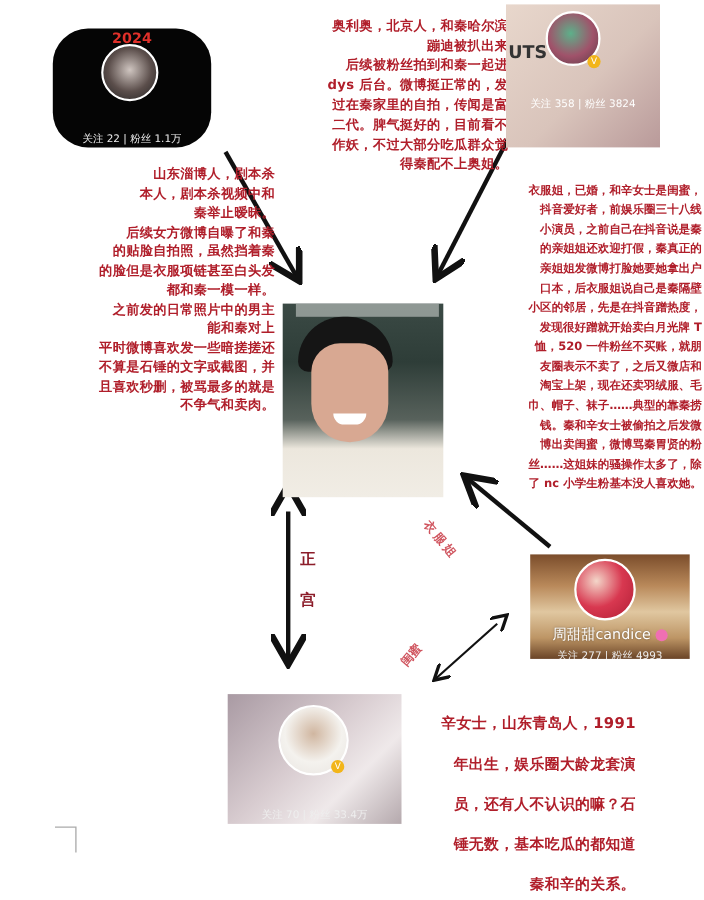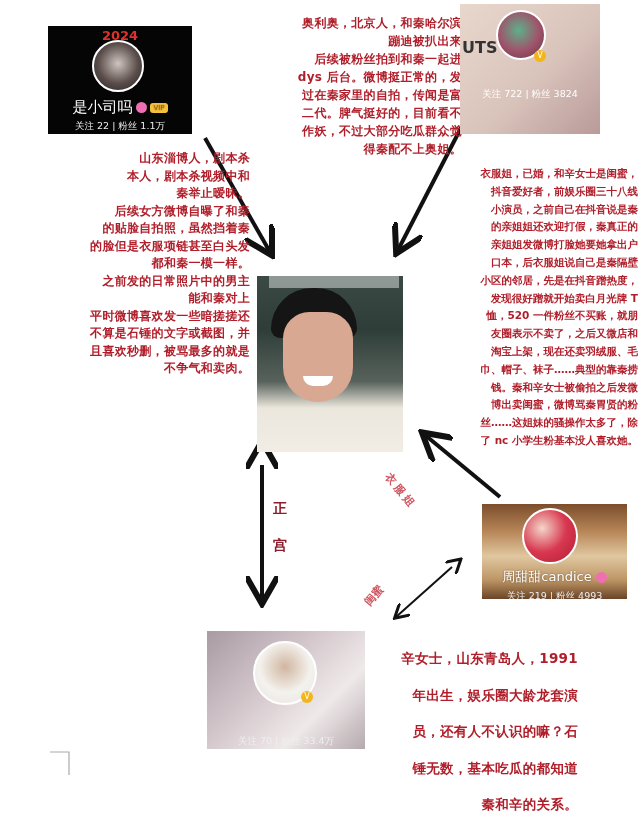--- a/index.html
+++ b/index.html
@@ -30,41 +30,40 @@
     </marker>
   </defs>
   <line x1="205" y1="138" x2="270" y2="252" stroke="#111" stroke-width="4" marker-end="url(#ah)"></line>
   <line x1="463" y1="124" x2="398" y2="250" stroke="#111" stroke-width="4" marker-end="url(#ah)"></line>
   <line x1="500" y1="497" x2="425" y2="435" stroke="#111" stroke-width="4" marker-end="url(#ah)"></line>
   <line x1="262" y1="465" x2="262" y2="600" stroke="#111" stroke-width="4" marker-start="url(#ahs)" marker-end="url(#ah)"></line>
   <line x1="452" y1="567" x2="396" y2="617" stroke="#111" stroke-width="2" marker-start="url(#ahs)" marker-end="url(#ah)"></line>
   <path d="M50,752 L69,752 L69,775" fill="none" stroke="#aaa" stroke-width="1.2"></path>
 </svg>
 
-<div class="card" style="left:48px;top:26px;width:144px;height:108px;background:#050505;">
+<div class="card" style="left:48px;top:26px;width:144px;height:108px;background:#050505;border-radius:32px;">
   <div class="abs" style="left:42px;top:2px;width:60px;height:16px;color:#e0302a;font-weight:bold;font-size:13px;text-align:center;">2024</div>
   <div class="avatar" style="left:44px;top:14px;width:48px;height:48px;background:radial-gradient(circle at 50% 45%,#cfc5c0 0,#5b4e4b 55%,#222 100%);"></div>
-  <div class="name" style="top:72px;font-size:15px;"><span>是小司吗</span><span class="pink-dot"></span><span class="vip">VIP</span></div>
   <div class="stats" style="top:94px;">关注 22  |  粉丝 1.1万</div>
 </div>
 
 <div class="abs txt" style="left:262px;top:14px;width:200px;font-size:12px;line-height:18px;">奥利奥，北京人，和秦哈尔滨
 蹦迪被扒出来
 后续被粉丝拍到和秦一起进
 dys 后台。微博挺正常的，发
 过在秦家里的自拍，传闻是富
 二代。脾气挺好的，目前看不
 作妖，不过大部分吃瓜群众觉
 得秦配不上奥姐。</div>
 
 <div class="card" style="left:460px;top:4px;width:140px;height:130px;background:linear-gradient(135deg,#e8d7cc 0%,#d9c4bb 55%,#b99a9a 100%);">
   <div class="abs" style="left:2px;top:34px;font-size:16px;font-weight:bold;color:#333;">UTS</div>
   <div class="avatar" style="left:36px;top:6px;width:46px;height:46px;background:radial-gradient(circle at 45% 40%,#5db08a 0,#a0526a 55%,#5c3a46 100%);"></div>
   <div class="badge-v" style="left:74px;top:46px;">V</div>
-  <div class="stats" style="top:84px;color:#fff;">关注 722  |  粉丝 3824</div>
+  <div class="stats" style="top:84px;color:#fff;">关注 358  |  粉丝 3824</div>
 </div>
 
 <div class="abs txt" style="left:72px;top:150px;width:178px;font-size:12px;line-height:17.5px;">山东淄博人，剧本杀
 本人，剧本杀视频中和
 秦举止暧昧。
 后续女方微博自曝了和秦
 的贴脸自拍照，虽然挡着秦
 的脸但是衣服项链甚至白头发
 都和秦一模一样。
 之前发的日常照片中的男主
@@ -100,21 +99,21 @@
 
 <div class="abs label-vert" style="left:273px;top:500px;">正</div>
 <div class="abs label-vert" style="left:273px;top:537px;">宫</div>
 
 <div class="diag" style="left:393px;top:470px;transform:rotate(50deg);transform-origin:left top;writing-mode:horizontal-tb;letter-spacing:3px;font-size:11px;">衣服姐</div>
 <div class="diag" style="left:363px;top:588px;transform:rotate(-50deg);font-size:11px;">闺蜜</div>
 
 <div class="card" style="left:482px;top:504px;width:145px;height:95px;background:linear-gradient(180deg,#7b4d2b 0%,#b9895a 30%,#e0c7a0 55%,#bd9565 80%,#6a4427 100%);">
   <div class="avatar" style="left:40px;top:4px;width:52px;height:52px;background:radial-gradient(circle at 35% 35%,#f3d6c9 0,#d83850 50%,#b01e35 100%);"></div>
   <div class="name" style="top:64px;font-size:13px;"><span>周甜甜candice</span><span class="pink-dot"></span></div>
-  <div class="stats" style="top:86px;">关注 219  |  粉丝 4993</div>
+  <div class="stats" style="top:86px;">关注 277  |  粉丝 4993</div>
 </div>
 
 <div class="card" style="left:207px;top:631px;width:158px;height:118px;background:linear-gradient(135deg,#a99aa3 0%,#d8ccd0 45%,#efe9ea 70%,#b5a9ad 100%);">
   <div class="avatar" style="left:46px;top:10px;width:60px;height:60px;background:radial-gradient(circle at 50% 40%,#d0b6a0 0,#f4f2ee 55%,#e8e4e0 100%);"></div>
   <div class="badge-v" style="left:94px;top:60px;">V</div>
   <div class="stats" style="top:104px;">关注 70  |  粉丝 33.4万</div>
 </div>
 
 <div class="abs txt" style="left:378px;top:640px;width:200px;font-size:13.5px;line-height:36.5px;">辛女士，山东青岛人，1991
 年出生，娱乐圈大龄龙套演

